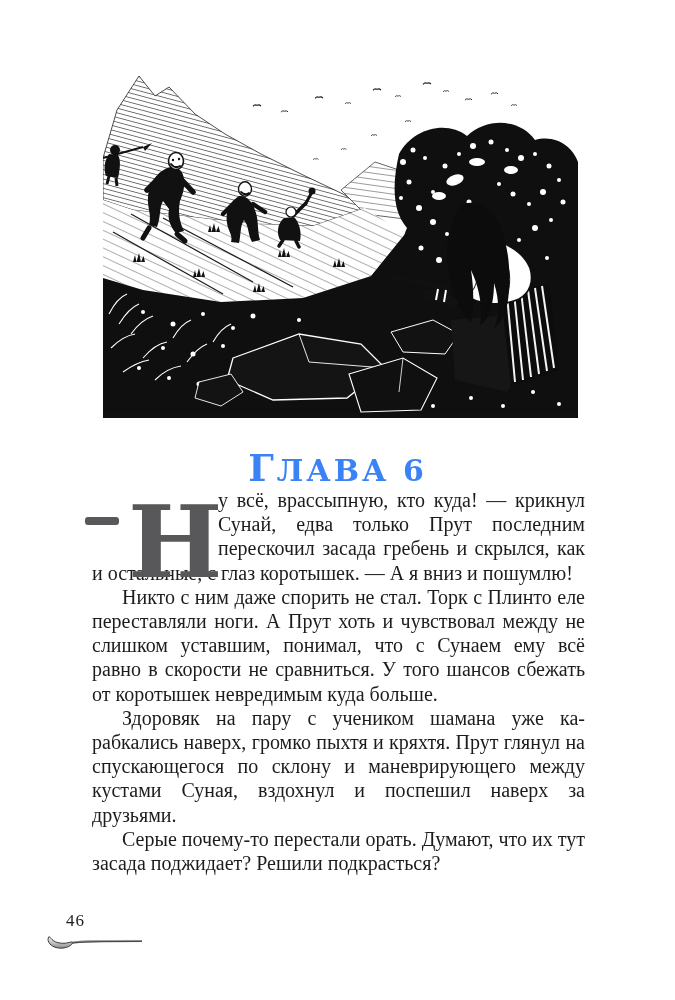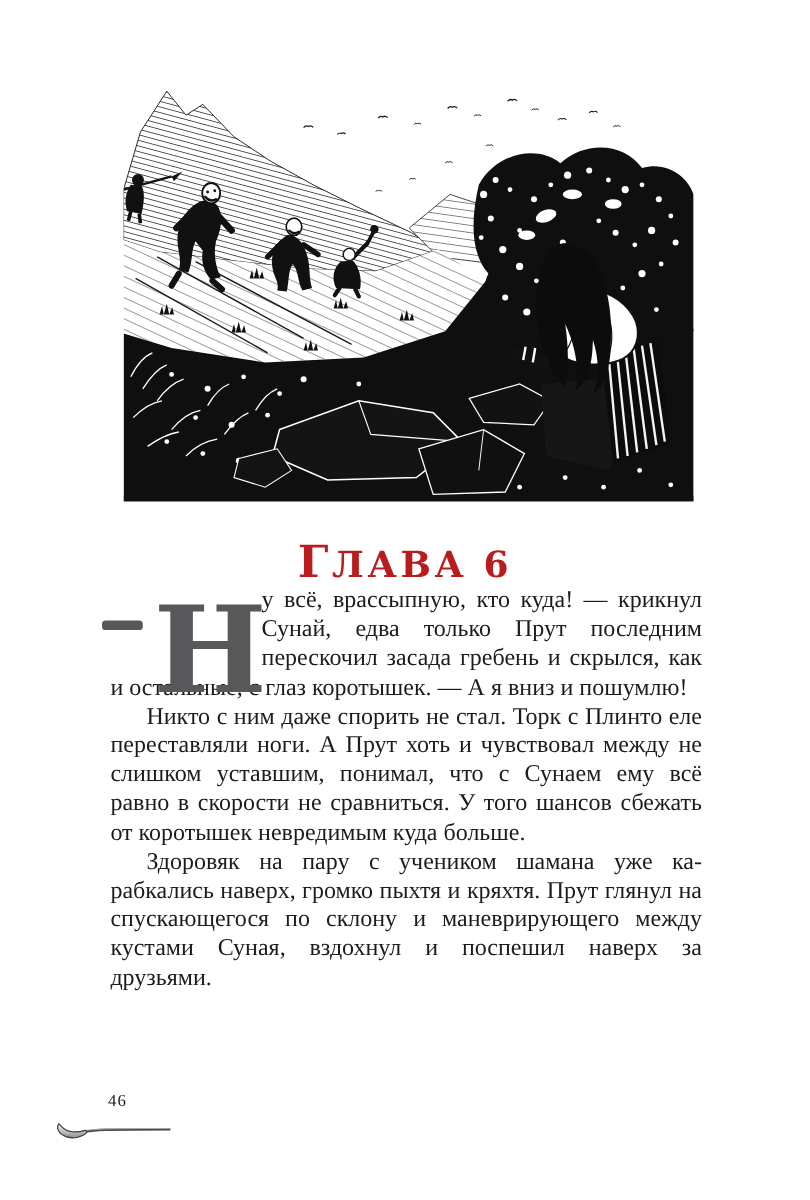--- a/index.html
+++ b/index.html
@@ -9,21 +9,21 @@
   }
   
   .illustration {
     position:absolute; left:103px; top:62px; width:475px; height:356px;
   }
   .illustration svg { display:block; width:475px; height:356px; }
   
   .chapter-title {
     position:absolute; left:0; top:446px; width:675px;
     text-align:center; font-family:"DejaVu Serif", serif; font-weight:bold;
-    font-size:30px; letter-spacing:3px; color:#b91c1c; text-transform:uppercase;
+    font-size:30px; letter-spacing:3px; color:#3b82f6; text-transform:uppercase;
   }
   .chapter-title::first-letter { font-size:37px; }
   
   .body-text {
     position:absolute; left:92px; top:488px; width:493px;
     font-size:20px; line-height:24.2px; color:#1c1c1c;
     text-align:justify; hyphens:manual; -webkit-hyphens:manual;
   }
   .para { margin:0; text-indent:30px; }
   .para.first { text-indent:0; }
@@ -37,21 +37,21 @@
   }
   .dc-letter {
     display:block; position:absolute; left:36px; top:7px;
     font-family:"DejaVu Serif", serif; font-weight:bold;
     font-size:100px; line-height:94px; height:73px;
     color:#58585a; overflow:visible;
   }
   
   .page-number {
     position:absolute; left:66px; top:911px;
-    font-size:14px; color:#1d1d1d; letter-spacing:1px;margin-left:24px;
+    font-size:17px; color:#1d1d1d; letter-spacing:1px;
   }
   .spoon-ornament { position:absolute; left:46px; top:933px; width:100px; height:20px; }
   .spoon-ornament svg { display:block; width:100px; height:20px; }
 </style>
 </head>
 <body>
 
 <div class="page">
 
   <div class="illustration">
@@ -282,20 +282,21 @@
 
   <div class="body-text">
     <p class="para first">
       <span class="dropcap-block">
           <span class="dc-dash">—</span>
           <span class="dc-letter">Н</span>
         </span><span>у всё, врассыпную, кто куда! — крик­нул Сунай, едва только Прут последним перескочил засада гребень и скрылся, как и остальные, с глаз коротышек. — А я вниз и по­шумлю!</span>
     </p>
     <p class="para"><span>Никто с ним даже спорить не стал. Торк с Плин­то еле переставляли ноги. А Прут хоть и чувствовал между не слишком уставшим, понимал, что с Сунаем ему всё равно в скорости не сравниться. У того шан­сов сбежать от коротышек невредимым куда больше.</span></p>
     <p class="para"><span>Здоровяк на пару с учеником шамана уже ка­рабкались наверх, громко пыхтя и кряхтя. Прут глянул на спускающегося по склону и маневриру­ющего между кустами Суная, вздохнул и поспешил наверх за друзьями.</span></p>
+    <p class="para"><span>Серые почему-то перестали орать. Думают, что их тут засада поджидает? Решили подкрасться?</span></p>
   </div>
 
   <div class="page-number">46</div>
   <div class="spoon-ornament">
     <svg viewBox="0 0 100 20">
       <path d="M25,10 C32,8.6 40,8 96,8" fill="none" stroke="#4a4a4a" stroke-width="2"></path>
       <path d="M25,9.2 C32,8 40,7.4 96,7.4" fill="none" stroke="#bdbdbd" stroke-width="0.7"></path>
       <path d="M3,3.5 C0.5,7 3,12 9,14.2 C15,16.2 22,15 25.5,11.5 C27,10 26,8.5 24,9.2 C18,11.2 10,10.5 6,6.5 C4.6,5 3.8,4 3,3.5 Z" fill="url(#sg2)" stroke="#3a3a3a" stroke-width="1"></path>
       <defs>
         <linearGradient id="sg2" x1="0" y1="0" x2="0" y2="1">

